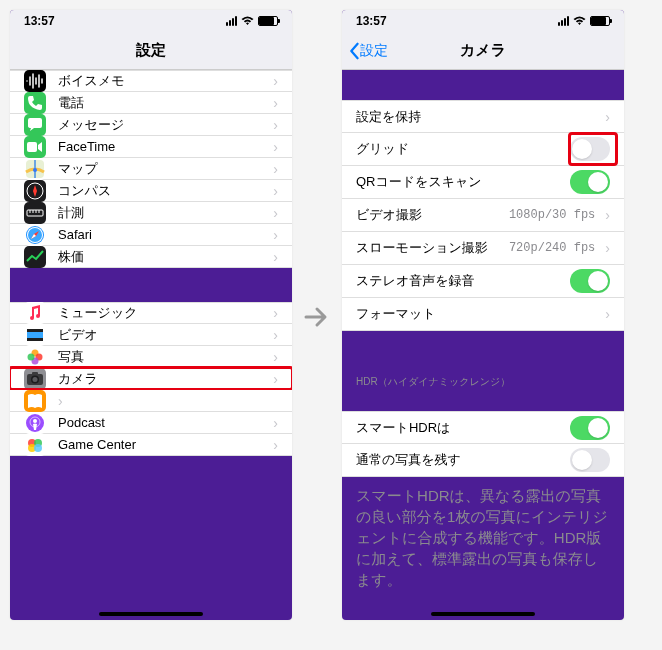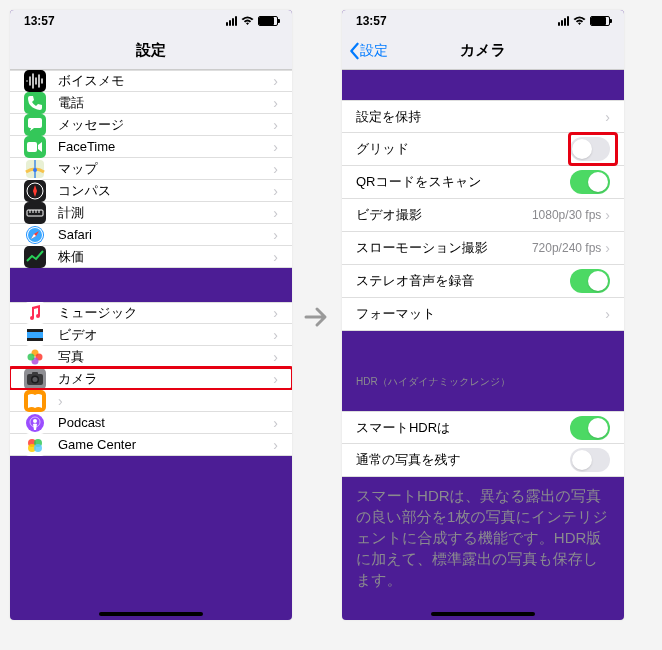--- a/index.html
+++ b/index.html
@@ -89,21 +89,21 @@
     position: relative;
     cursor: pointer;
   }
   .row:first-child { border-top: 0.5px solid #dedede; }
   .row .icon-slot {
     width: 22px; height: 22px; border-radius: 5px;
     display: flex; align-items: center; justify-content: center;
     margin-right: 12px; flex-shrink: 0;
   }
   .row .label { flex: 1; color: #000; }
-  .row .value { color: #8a8a8e; font-size: 12px; margin-right: 4px; }
+  .row .value { color: #8a8a8e; font-size: 12px; margin-right: 10px; font-family: Liberation Mono, monospace; }
   .chevron { color: #c7c7cc; font-size: 14px; }
 
   .toggle {
     width: 40px; height: 24px; border-radius: 12px;
     background: #e5e5ea; position: relative; cursor: pointer;
   }
   .toggle.on { background: #4cd964; }
   .toggle .knob {
     width: 20px; height: 20px; border-radius: 50%; background: #fff;
     position: absolute; top: 2px; left: 2px;

